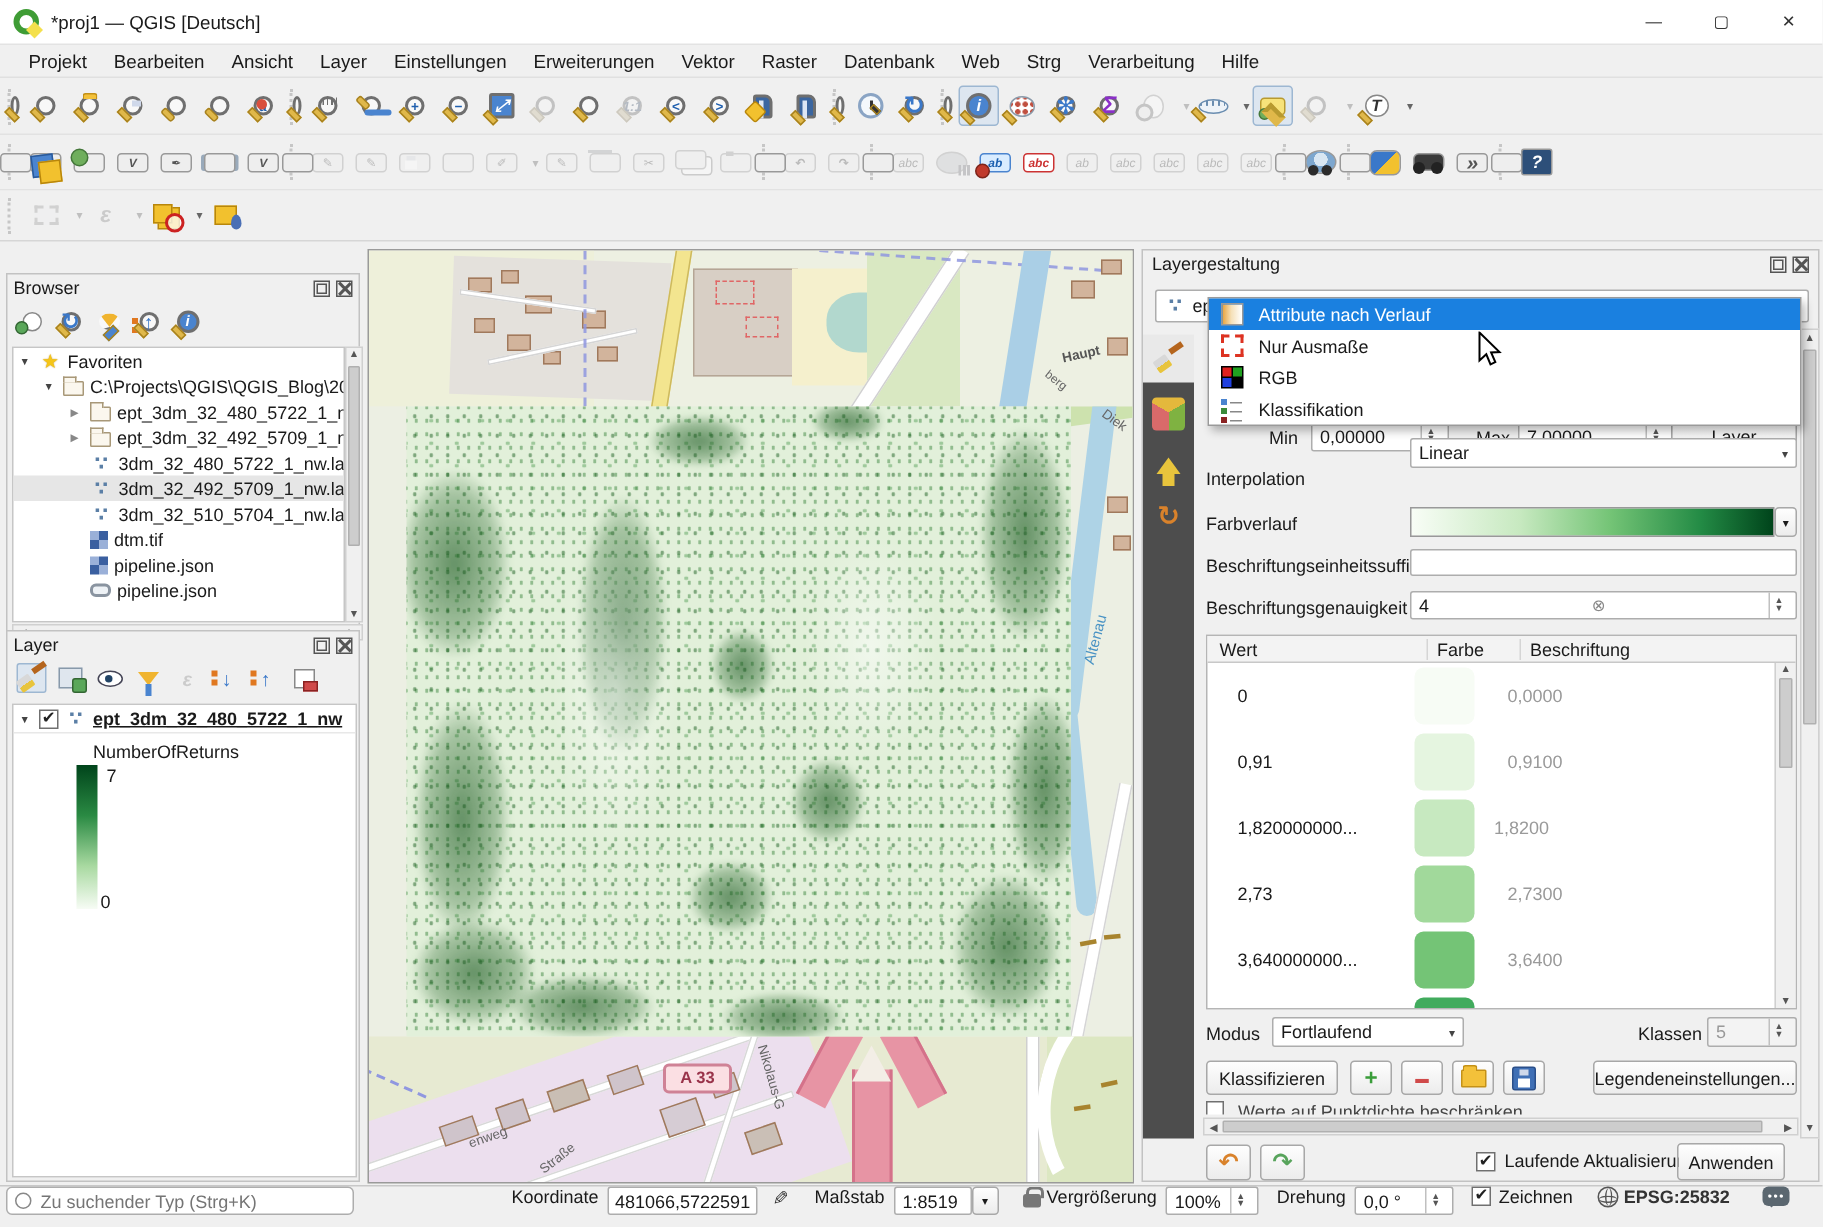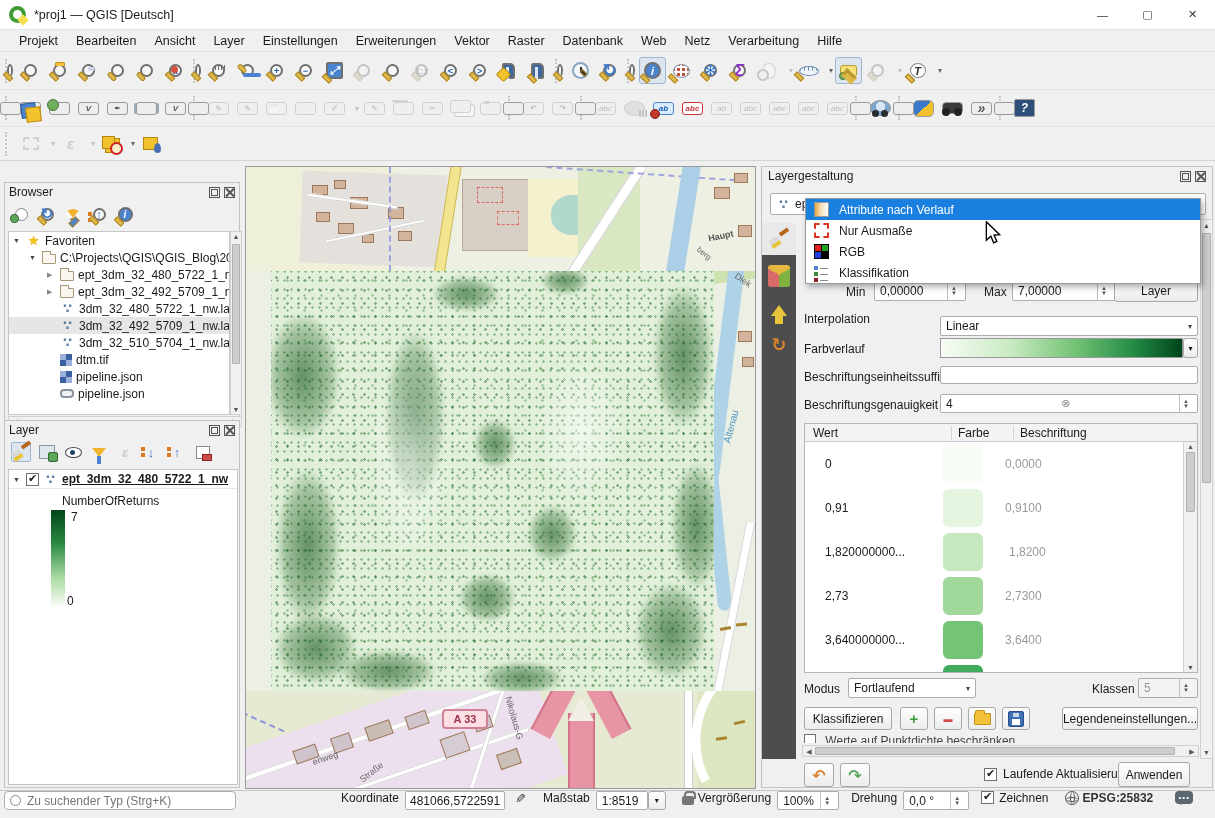--- a/index.html
+++ b/index.html
@@ -253,21 +253,21 @@
       <span class="menu-item">Erweiterungen</span>
 
       <span class="menu-item">Vektor</span>
 
       <span class="menu-item">Raster</span>
 
       <span class="menu-item">Datenbank</span>
 
       <span class="menu-item">Web</span>
 
-      <span class="menu-item">Netz</span>
+      <span class="menu-item">Strg</span>
 
       <span class="menu-item">Verarbeitung</span>
 
       <span class="menu-item">Hilfe</span>
     </div>
 </div>
 
 <div class="tbar" id="tb1">
 
     <span class="tbi mag" data-k="sep">
@@ -883,21 +883,21 @@
       <span class="spin">
         <span>▲</span>
         <span>▼</span>
       </span>
   </div>
   <div class="btn abs" style="left:352px;top:113px;width:84px;height:22px">
       <span>Layer</span>
     </div>
 
   <div class="abs" style="left:42px;top:145px">Interpolation</div>
-  <div class="fld abs" style="left:178px;top:149px;width:258px">
+  <div class="fld abs" style="left:178px;top:125px;width:258px">
     <span>Linear</span>
       <span class="combo-ar">▾</span>
   </div>
 
   <div class="abs" style="left:42px;top:175px">Farbverlauf</div>
   <div class="abs" style="left:178px;top:171px;width:243px;height:20px;border:1px solid #999;background:linear-gradient(90deg,#f8fdf6,#c7e9c0 30%,#74c476 55%,#238b45 80%,#00441b)"></div>
   <div class="btn abs" style="left:421px;top:171px;width:15px;height:20px;font-size:8px">▾</div>
 
   <div class="abs" style="left:42px;top:203px">Beschriftungseinheitssuffix</div>
   <div class="fld abs" style="left:178px;top:199px;width:258px;height:18px">
@@ -930,21 +930,21 @@
 
         <div class="srow">
           <span style="padding-left:20px;width:138px">0,91</span>
           <span class="sw" style="background: rgb(229, 245, 224);"></span>
           <span class="gray" style="padding-left:22px">0,9100</span>
         </div>
 
         <div class="srow">
           <span style="padding-left:20px;width:138px">1,820000000...</span>
           <span class="sw" style="background: rgb(199, 233, 192);"></span>
-          <span class="gray" style="padding-left:26px">1,8200</span>
+          <span class="gray" style="padding-left:13px">1,8200</span>
         </div>
 
         <div class="srow">
           <span style="padding-left:20px;width:138px">2,73</span>
           <span class="sw" style="background: rgb(161, 217, 155);"></span>
           <span class="gray" style="padding-left:22px">2,7300</span>
         </div>
 
         <div class="srow">
           <span style="padding-left:20px;width:138px">3,640000000...</span>

